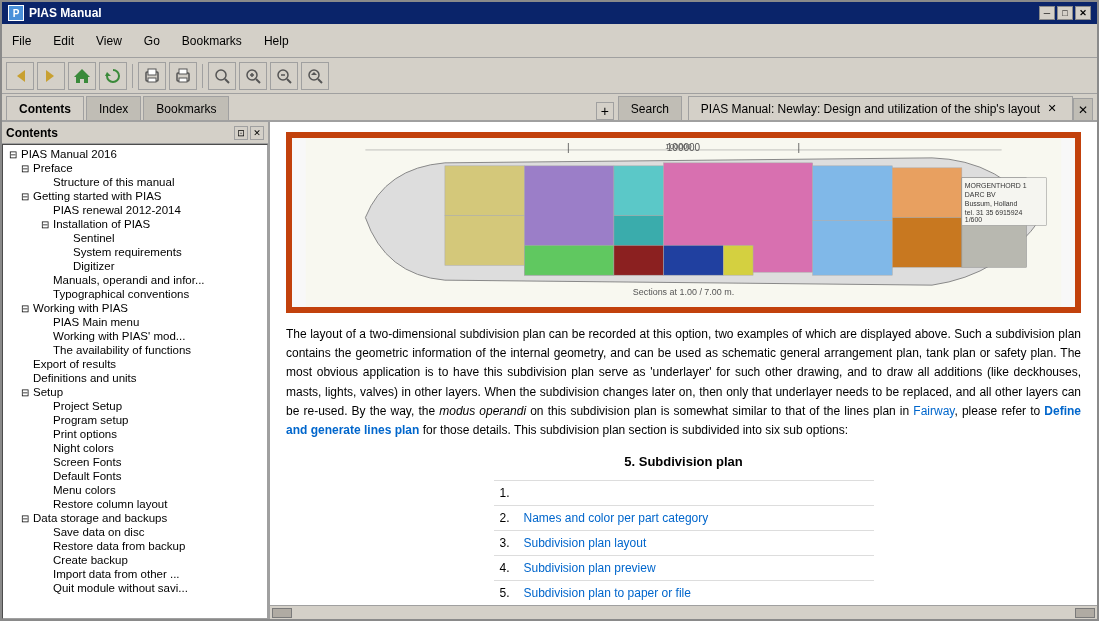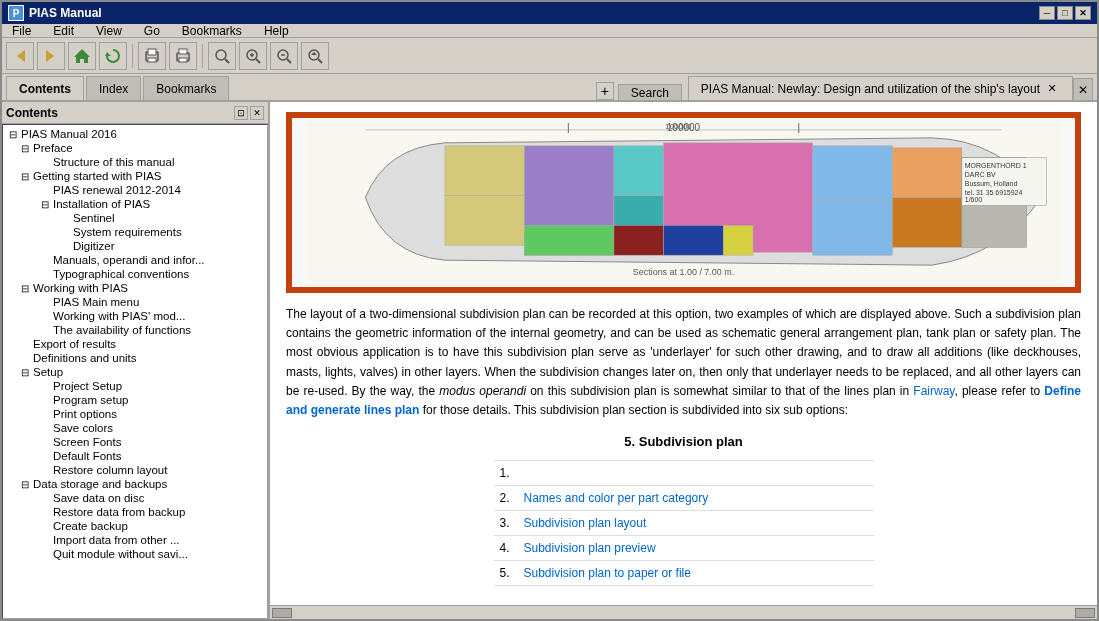--- a/index.html
+++ b/index.html
@@ -7,34 +7,34 @@
 
     
     .window { width: 1099px; height: 621px; border: 2px solid #8a8a8a; display: flex; flex-direction: column; background: #d4d0c8; }
     .title-bar { background: #0a246a; color: white; padding: 3px 6px; display: flex; align-items: center; justify-content: space-between; height: 22px; font-size: 12px; font-weight: bold; }
     .title-bar-left { display: flex; align-items: center; gap: 5px; }
     .title-icon { width: 16px; height: 16px; background: #4a90d9; border: 1px solid #fff; font-size: 10px; display: flex; align-items: center; justify-content: center; color: white; }
     .title-controls { display: flex; gap: 2px; }
     .title-btn { width: 16px; height: 14px; background: #d4d0c8; border: 1px solid #8a8a8a; font-size: 9px; display: flex; align-items: center; justify-content: center; cursor: pointer; color: black; }
 
     
-    .menu-bar { background: #d4d0c8; border-bottom: 1px solid #a0a0a0; padding: 2px 4px; display: flex; gap: 10px; height: 14px; align-items: center; }
+    .menu-bar { background: #d4d0c8; border-bottom: 1px solid #a0a0a0; padding: 2px 4px; display: flex; gap: 10px; height: 34px; align-items: center; }
     .menu-item { padding: 2px 6px; font-size: 12px; cursor: pointer; }
 
     
     .toolbar { background: #d4d0c8; border-bottom: 1px solid #a0a0a0; padding: 3px 4px; display: flex; gap: 3px; height: 36px; align-items: center; }
     .tool-btn { width: 28px; height: 28px; background: #d4d0c8; border: 1px solid #a0a0a0; display: flex; align-items: center; justify-content: center; cursor: pointer; font-size: 16px; }
     .tool-separator { width: 1px; height: 24px; background: #a0a0a0; margin: 0 2px; }
 
     
     .tabs-row { display: flex; align-items: flex-end; background: #d4d0c8; border-bottom: 2px solid #a0a0a0; padding: 0 4px; height: 28px; }
     .tab { padding: 4px 12px; border: 1px solid #a0a0a0; border-bottom: none; background: #c0bdb5; cursor: pointer; font-size: 12px; margin-right: 2px; height: 24px; display: flex; align-items: center; }
     .tab.active { background: #d4d0c8; font-weight: bold; }
     .tab-add { width: 18px; height: 18px; border: 1px solid #a0a0a0; background: #d4d0c8; display: flex; align-items: center; justify-content: center; cursor: pointer; font-size: 14px; margin-right: 4px; }
-    .tab-search { padding: 4px 12px; cursor: pointer; font-size: 12px; height: 16px; display: flex; align-items: center; border: 1px solid #a0a0a0; border-bottom: none; background: #c0bdb5; margin-right: 6px; }
+    .tab-search { padding: 4px 12px; cursor: pointer; font-size: 12px; height: 24px; display: flex; align-items: center; border: 1px solid #a0a0a0; border-bottom: none; background: #c0bdb5; margin-right: 6px; }
     .doc-tab { padding: 4px 12px; border: 1px solid #a0a0a0; border-bottom: none; background: #d4d0c8; cursor: pointer; font-size: 12px; height: 24px; display: flex; align-items: center; }
     .tab-close { width: 16px; height: 16px; display: flex; align-items: center; justify-content: center; font-size: 11px; cursor: pointer; margin-left: 4px; }
 
     
     .main-area { display: flex; flex: 1; overflow: hidden; }
 
     
     .left-panel { width: 268px; min-width: 268px; border-right: 2px solid #a0a0a0; display: flex; flex-direction: column; background: #d4d0c8; }
     .panel-header { background: #d4d0c8; border-bottom: 1px solid #a0a0a0; padding: 2px 4px; display: flex; align-items: center; justify-content: space-between; height: 22px; }
     .panel-title { font-size: 12px; font-weight: bold; }
@@ -333,35 +333,40 @@
 
         <div class="tree-item">
           <span class="tree-indent" style="width:36px"></span>
           <span class="tree-toggle" style="width:12px"></span>
           <span class="tree-label">Print options</span>
         </div>
 
         <div class="tree-item">
           <span class="tree-indent" style="width:36px"></span>
           <span class="tree-toggle" style="width:12px"></span>
-          <span class="tree-label">Save colors</span>
+          <span class="tree-label">Night colors</span>
         </div>
 
         <div class="tree-item">
           <span class="tree-indent" style="width:36px"></span>
           <span class="tree-toggle" style="width:12px"></span>
           <span class="tree-label">Screen Fonts</span>
         </div>
 
         <div class="tree-item">
           <span class="tree-indent" style="width:36px"></span>
           <span class="tree-toggle" style="width:12px"></span>
           <span class="tree-label">Default Fonts</span>
         </div>
 
+        <div class="tree-item">
+          <span class="tree-indent" style="width:36px"></span>
+          <span class="tree-toggle" style="width:12px"></span>
+          <span class="tree-label">Menu colors</span>
+        </div>
 
         <div class="tree-item">
           <span class="tree-indent" style="width:36px"></span>
           <span class="tree-toggle" style="width:12px"></span>
           <span class="tree-label">Restore column layout</span>
         </div>
 
         <div class="tree-item">
           <span class="tree-indent" style="width:16px"></span>
           <span class="tree-toggle">⊟</span>

